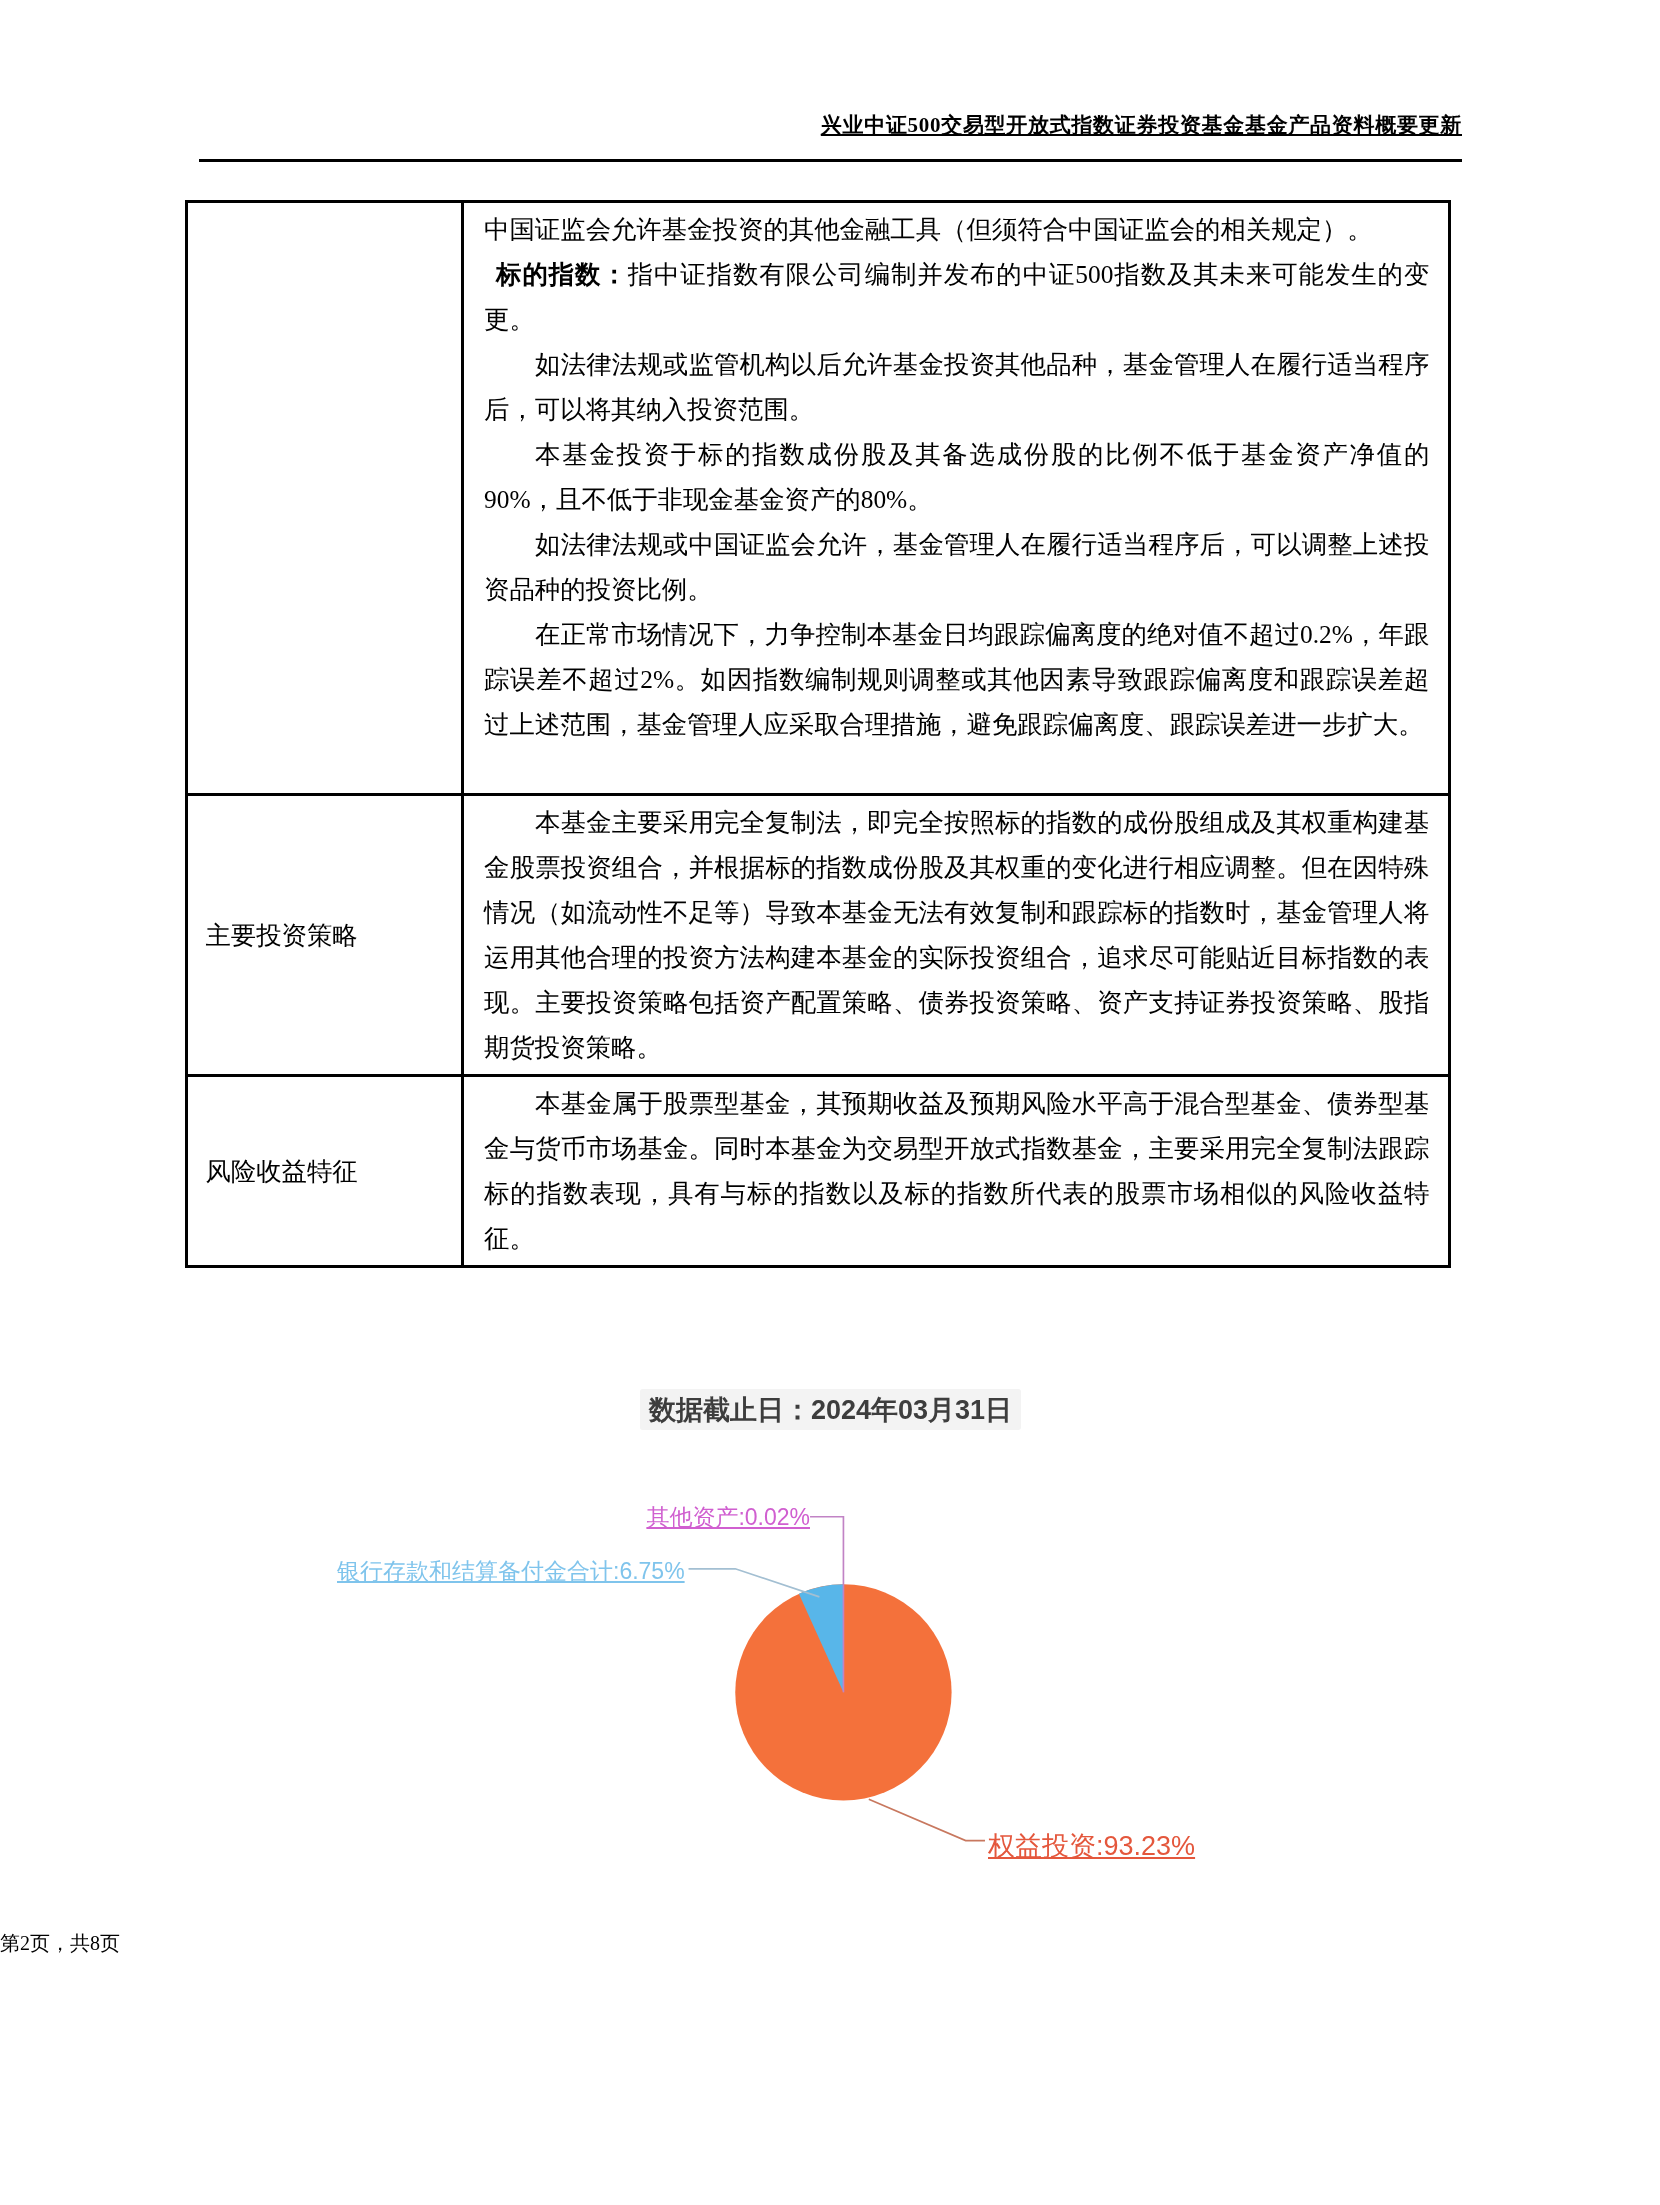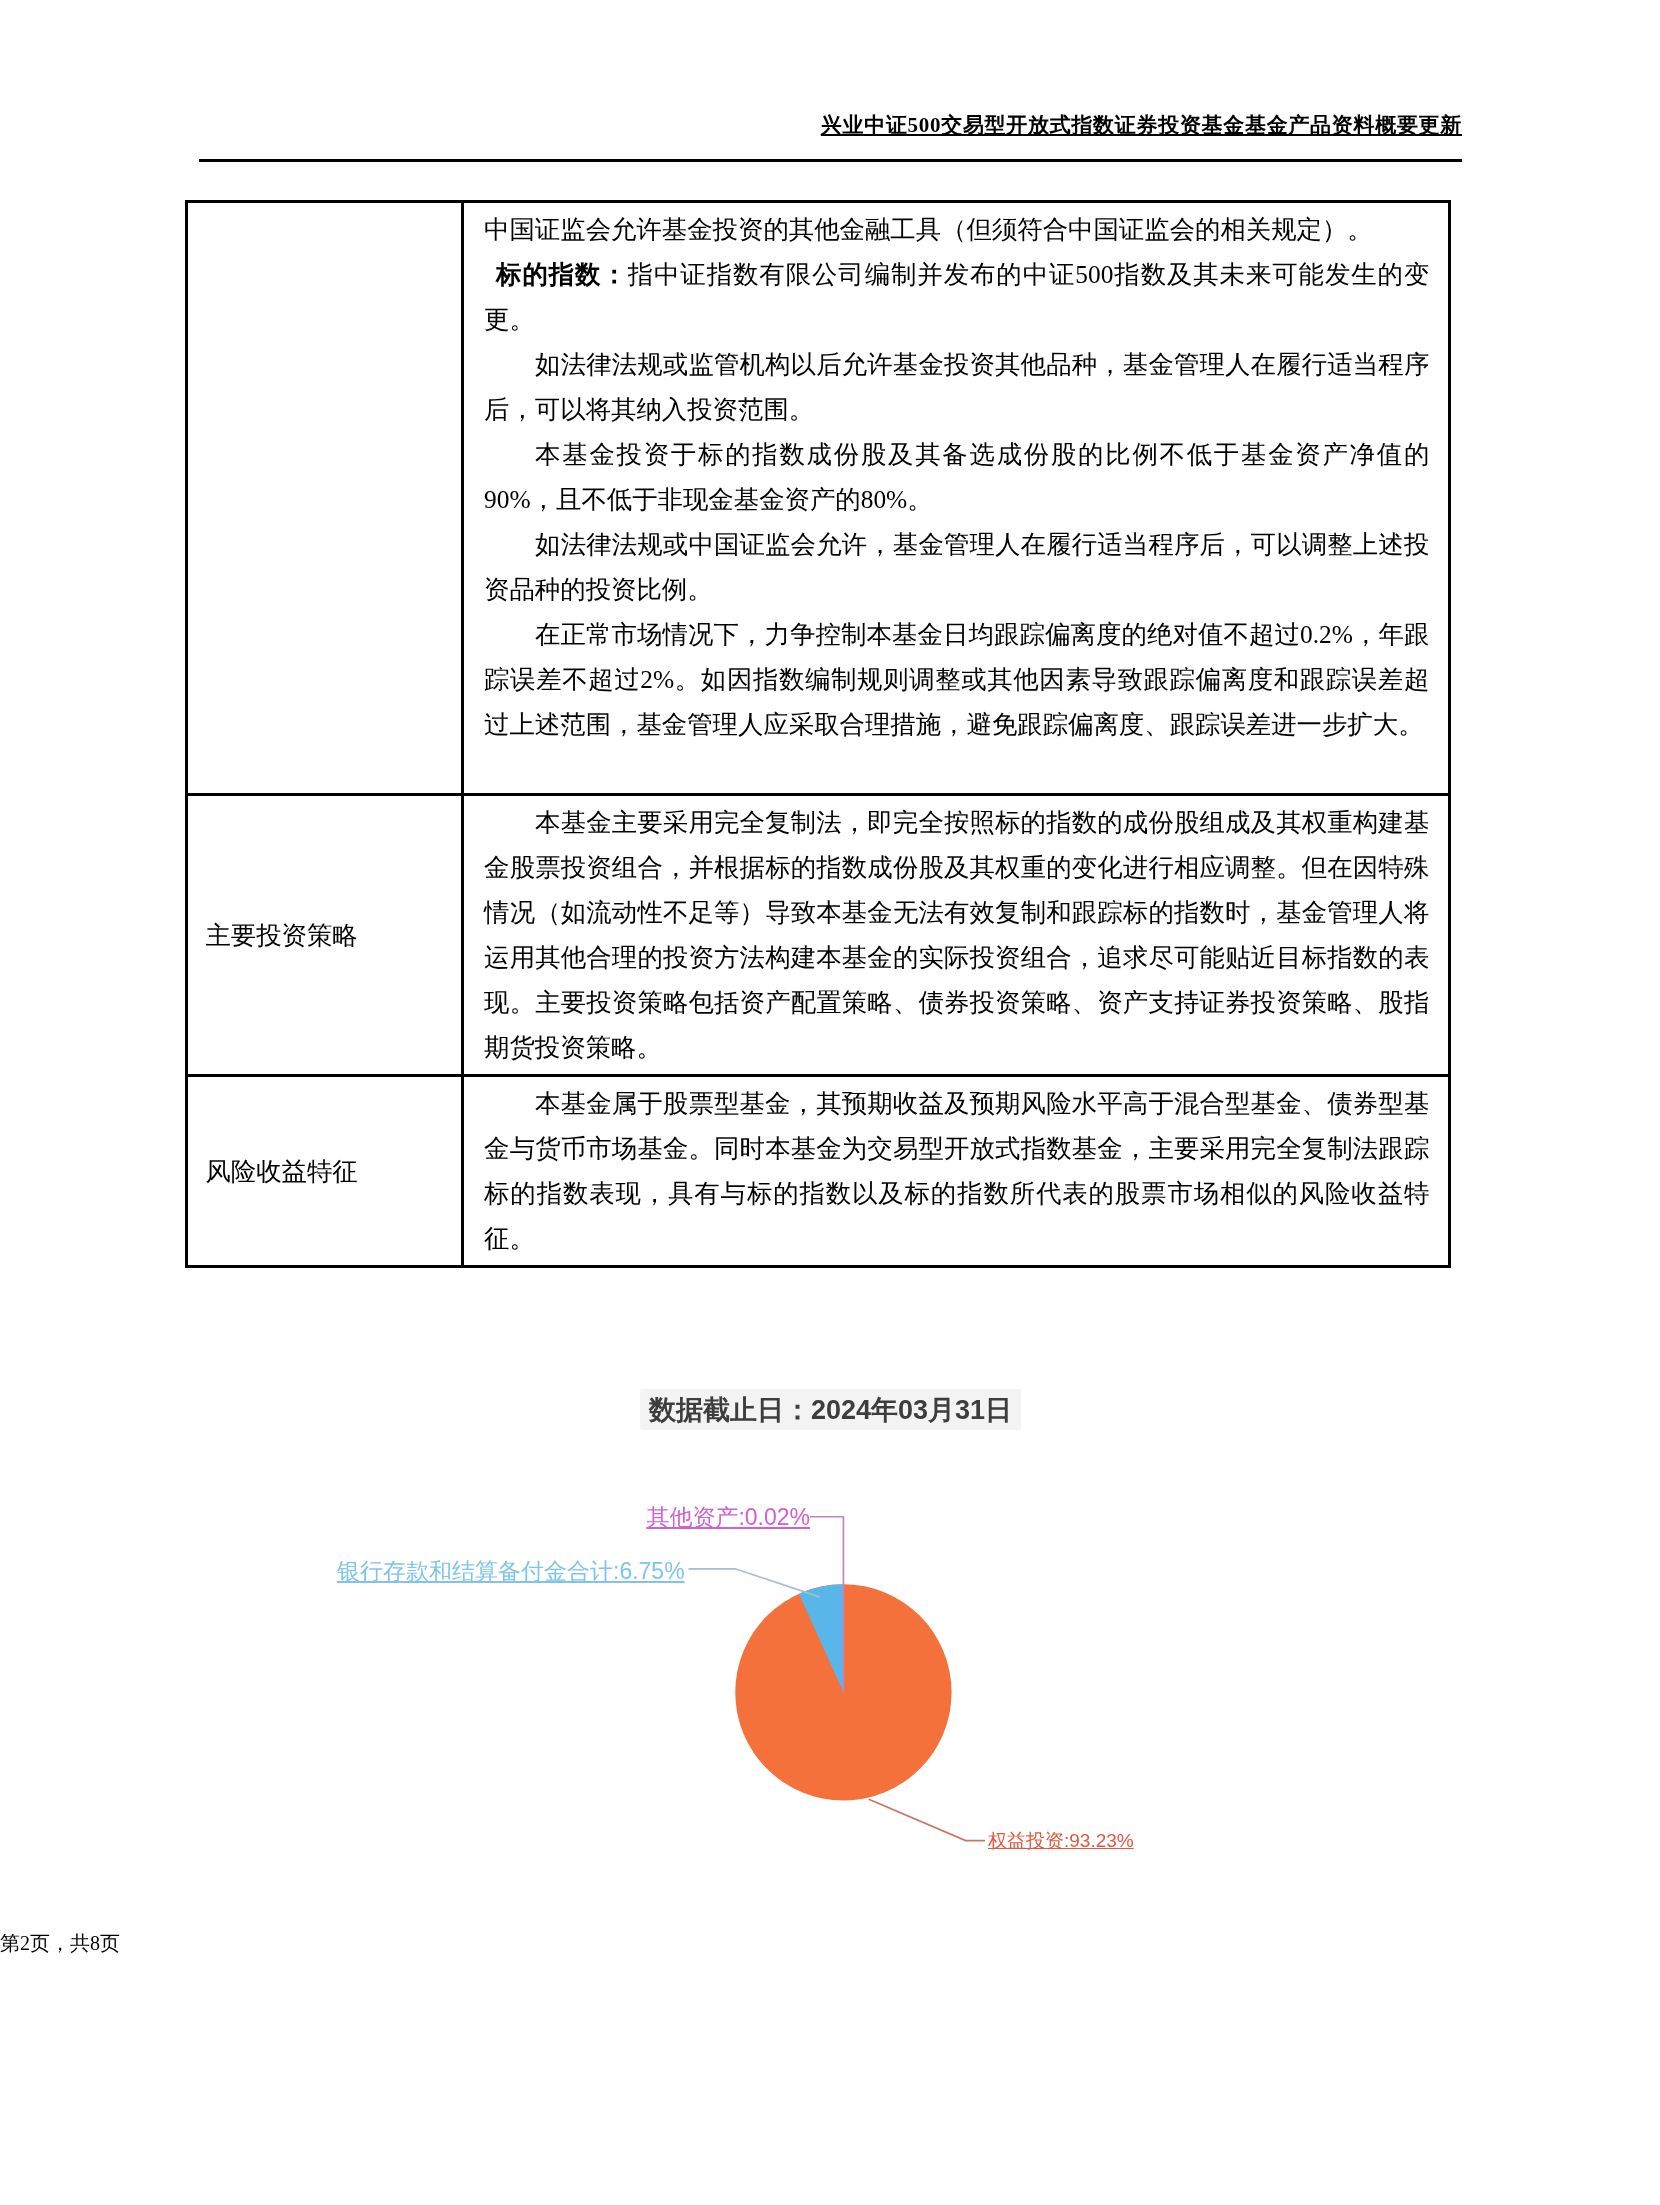--- a/index.html
+++ b/index.html
@@ -28,21 +28,21 @@
 
   
   .chart-date-wrap{position:absolute;top:1389px;left:0;width:1661px;text-align:center;}
   .chart-date{display:inline-block;font-family:"Liberation Sans","DejaVu Sans",sans-serif;
         font-size:27px;font-weight:bold;color:#3d3d3d;background:#f3f3f3;
         padding:2.7px 9.4px;border-radius:2.7px;}
   svg.pie{position:absolute;top:1470px;left:294px;width:976px;height:414px;}
   .pie-label{position:absolute;font-family:"Liberation Sans","DejaVu Sans",sans-serif;white-space:nowrap;text-decoration:underline;}
   .lab-other{top:1502px;left:575px;width:235px;text-align:right;font-size:23px;color:#D05FD0;}
   .lab-bank{top:1556px;left:337px;font-size:23px;color:#7FC4EC;}
-  .lab-equity{top:1828px;left:988px;font-size:19px;color:#E4573C;}
+  .lab-equity{top:1828px;left:988px;font-size:27px;color:#E4573C;}
 
   
   .footer{position:absolute;top:1930px;left:0;width:1481px;text-align:left;font-size:20px;}
 </style>
 </head>
 <body>
 
 <div class="page">
 
   <div class="header-title">兴业中证500交易型开放式指数证券投资基金基金产品资料概要更新</div>

